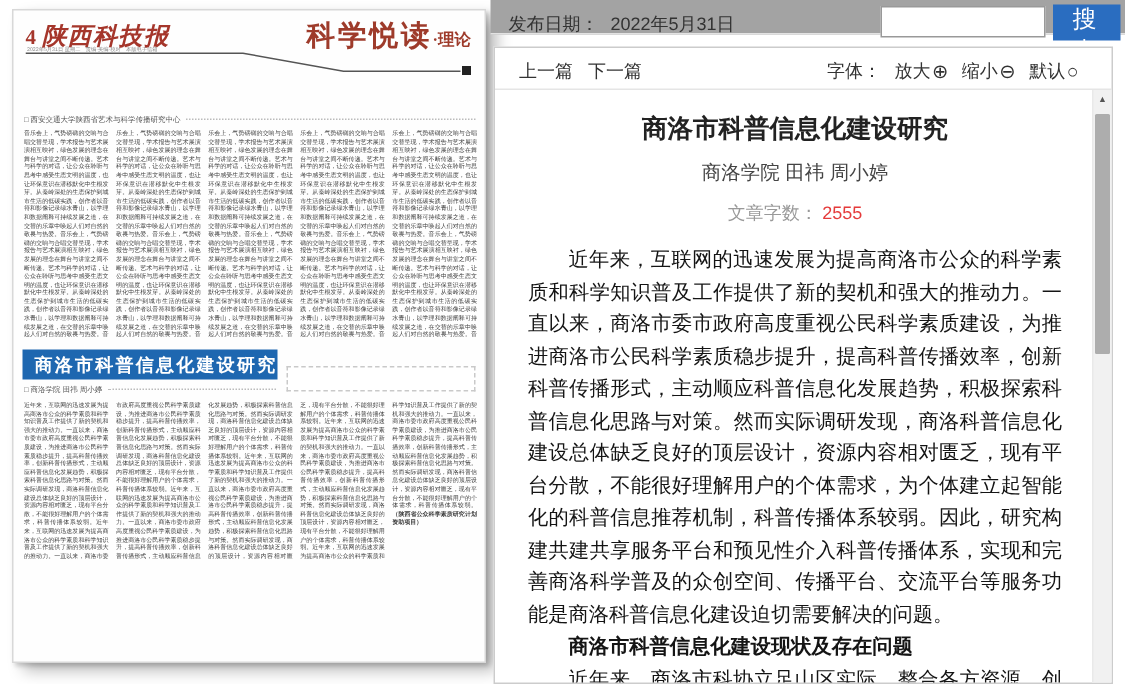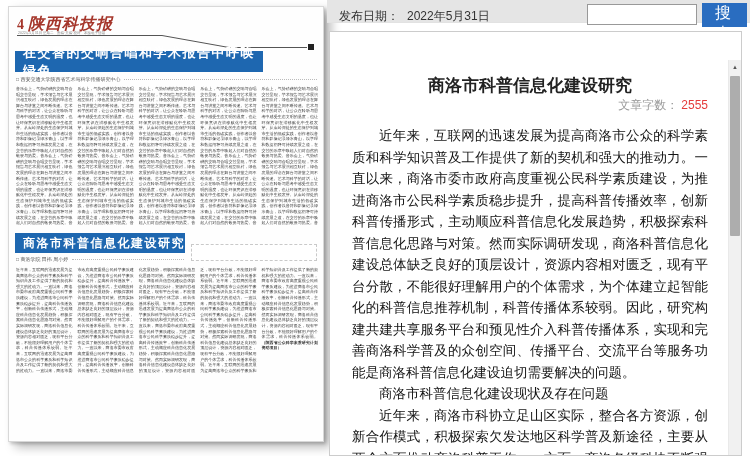--- a/index.html
+++ b/index.html
@@ -29,21 +29,21 @@
   .np-byline.y2 { left:7px; top:249px; width:168px; }
   .np-body { position:absolute; font-size:4px; line-height:5.6px; color:#3d3d3d; text-align:justify;
              column-count:5; column-gap:5px; overflow:hidden; font-family:"Liberation Serif", serif; }
   .np-body.t1 { left:7px; top:79px; width:302px; height:144px; }
   .np-body.t2 { left:7px; top:260px; width:302px; height:170px; }
   .np-note { font-weight:bold; }
   .np-dashed { position:absolute; left:182px; top:237px; width:126px; height:17px;
                border:1px dashed #c9c9c9; background:#fff; }
 
   
-  .topbar { position:absolute; left:327px; top:0; width:423px; height:23px; background:#e5e5e5;
+  .topbar { position:absolute; left:327px; top:0; width:423px; height:23px; background:#a3a3a3;
             border-bottom:1px solid #e2e2e2; }
   .tb-date { position:absolute; left:12px; top:8px; font-size:12px; color:#333; }
   .tb-date .lbl { margin-right:8px; }
   .tb-select { position:absolute; left:192px; top:4px; width:64px; height:22px; background:#fff;
                border:1px solid #8f8f8f; border-radius:2px; font-size:12px; color:#222;
                display:flex; align-items:center; justify-content:space-between; padding:0 5px; cursor:pointer; }
   .tb-select .chev { font-size:7px; color:#333; }
   .tb-input { position:absolute; left:260px; top:4px; width:110px; height:21px; border:1px solid #999;
               background:#fff; font-size:12px; padding:0 4px; }
   .tb-btn { position:absolute; left:375px; top:3px; width:45px; height:24px; background:#2a6dc0; color:#fff;
@@ -65,44 +65,46 @@
                border-left:1px solid #e9e9e9; }
   .sb-up { height:13px; display:flex; align-items:center; justify-content:center; font-size:6px;
            color:#555; cursor:pointer; }
   .sb-thumb { position:absolute; top:16px; left:1px; width:10px; height:160px; background:#adadad;
               border-radius:1px; cursor:grab; }
 
   .article { position:absolute; left:0; top:28px; right:13px; bottom:0; overflow:hidden;
              padding:12px 20px 0 22px; }
   .a-title { text-align:center; font-size:17px; font-weight:bold; color:#222; margin-top:2px; }
   .a-authors { text-align:center; font-size:13px; color:#444; margin-top:9px; }
-  .a-meta { text-align:right; font-size:12px; color:#999; }
+  .a-meta { text-align:center; font-size:12px; color:#999; margin-top:10px; }
   .a-count { color:#e53b3b; margin-left:3px; }
   .a-body { margin-top:11px; font-size:13.5px; line-height:21.5px; text-align:justify; color:#141414;
             font-family:"Liberation Serif", serif; }
   .a-body p { text-indent:2em; }
-  .a-heading { font-weight:normal; }
+  .a-heading { font-weight:bold; }
 </style>
 </head>
 <body>
 
 <div id="stage">
 
   <div class="np-page">
     <div class="np-mast">
       <span class="pg">4</span>
       <span class="nm">陕西科技报</span>
     </div>
     <div class="np-dateline">2022年5月31日 星期二　责编·美编·校对　本版电子信箱</div>
     <svg class="np-rule" width="300" height="16">
       <path d="M0 1.5 H145 L212 13.5 H290" stroke="#555" stroke-width="1" fill="none"></path>
       <rect x="291" y="10" width="6" height="6" fill="#222"></rect>
     </svg>
+    <div class="np-section">
+      <span class="big">科学悦读</span><span class="sub">·理论</span>
+    </div>
 
-    <div class="np-banner b1">在交替的交响合唱和学术报告中呼唤绿色</div>
     <div class="np-byline y1">
       <span>□ 西安交通大学陕西省艺术与科学传播研究中心</span>
         <span class="lead"></span>
     </div>
     <div class="np-body t1">音乐会上，气势磅礴的交响与合唱交替呈现，学术报告与艺术展演相互映衬，绿色发展的理念在舞台与讲堂之间不断传递。艺术与科学的对话，让公众在聆听与思考中感受生态文明的温度，也让环保意识在潜移默化中生根发芽。从秦岭深处的生态保护到城市生活的低碳实践，创作者以音符和影像记录绿水青山，以学理和数据阐释可持续发展之道，在交替的乐章中唤起人们对自然的敬畏与热爱。音乐会上，气势磅礴的交响与合唱交替呈现，学术报告与艺术展演相互映衬，绿色发展的理念在舞台与讲堂之间不断传递。艺术与科学的对话，让公众在聆听与思考中感受生态文明的温度，也让环保意识在潜移默化中生根发芽。从秦岭深处的生态保护到城市生活的低碳实践，创作者以音符和影像记录绿水青山，以学理和数据阐释可持续发展之道，在交替的乐章中唤起人们对自然的敬畏与热爱。音乐会上，气势磅礴的交响与合唱交替呈现，学术报告与艺术展演相互映衬，绿色发展的理念在舞台与讲堂之间不断传递。艺术与科学的对话，让公众在聆听与思考中感受生态文明的温度，也让环保意识在潜移默化中生根发芽。从秦岭深处的生态保护到城市生活的低碳实践，创作者以音符和影像记录绿水青山，以学理和数据阐释可持续发展之道，在交替的乐章中唤起人们对自然的敬畏与热爱。音乐会上，气势磅礴的交响与合唱交替呈现，学术报告与艺术展演相互映衬，绿色发展的理念在舞台与讲堂之间不断传递。艺术与科学的对话，让公众在聆听与思考中感受生态文明的温度，也让环保意识在潜移默化中生根发芽。从秦岭深处的生态保护到城市生活的低碳实践，创作者以音符和影像记录绿水青山，以学理和数据阐释可持续发展之道，在交替的乐章中唤起人们对自然的敬畏与热爱。音乐会上，气势磅礴的交响与合唱交替呈现，学术报告与艺术展演相互映衬，绿色发展的理念在舞台与讲堂之间不断传递。艺术与科学的对话，让公众在聆听与思考中感受生态文明的温度，也让环保意识在潜移默化中生根发芽。从秦岭深处的生态保护到城市生活的低碳实践，创作者以音符和影像记录绿水青山，以学理和数据阐释可持续发展之道，在交替的乐章中唤起人们对自然的敬畏与热爱。音乐会上，气势磅礴的交响与合唱交替呈现，学术报告与艺术展演相互映衬，绿色发展的理念在舞台与讲堂之间不断传递。艺术与科学的对话，让公众在聆听与思考中感受生态文明的温度，也让环保意识在潜移默化中生根发芽。从秦岭深处的生态保护到城市生活的低碳实践，创作者以音符和影像记录绿水青山，以学理和数据阐释可持续发展之道，在交替的乐章中唤起人们对自然的敬畏与热爱。音乐会上，气势磅礴的交响与合唱交替呈现，学术报告与艺术展演相互映衬，绿色发展的理念在舞台与讲堂之间不断传递。艺术与科学的对话，让公众在聆听与思考中感受生态文明的温度，也让环保意识在潜移默化中生根发芽。从秦岭深处的生态保护到城市生活的低碳实践，创作者以音符和影像记录绿水青山，以学理和数据阐释可持续发展之道，在交替的乐章中唤起人们对自然的敬畏与热爱。音乐会上，气势磅礴的交响与合唱交替呈现，学术报告与艺术展演相互映衬，绿色发展的理念在舞台与讲堂之间不断传递。艺术与科学的对话，让公众在聆听与思考中感受生态文明的温度，也让环保意识在潜移默化中生根发芽。从秦岭深处的生态保护到城市生活的低碳实践，创作者以音符和影像记录绿水青山，以学理和数据阐释可持续发展之道，在交替的乐章中唤起人们对自然的敬畏与热爱。音乐会上，气势磅礴的交响与合唱交替呈现，学术报告与艺术展演相互映衬，绿色发展的理念在舞台与讲堂之间不断传递。艺术与科学的对话，让公众在聆听与思考中感受生态文明的温度，也让环保意识在潜移默化中生根发芽。从秦岭深处的生态保护到城市生活的低碳实践，创作者以音符和影像记录绿水青山，以学理和数据阐释可持续发展之道，在交替的乐章中唤起人们对自然的敬畏与热爱。音乐会上，气势磅礴的交响与合唱交替呈现，学术报告与艺术展演相互映衬，绿色发展的理念在舞台与讲堂之间不断传递。艺术与科学的对话，让公众在聆听与思考中感受生态文明的温度，也让环保意识在潜移默化中生根发芽。从秦岭深处的生态保护到城市生活的低碳实践，创作者以音符和影像记录绿水青山，以学理和数据阐释可持续发展之道，在交替的乐章中唤起人们对自然的敬畏与热爱。音乐会上，气势磅礴的交响与合唱交替呈现，学术报告与艺术展演相互映衬，绿色发展的理念在舞台与讲堂之间不断传递。艺术与科学的对话，让公众在聆听与思考中感受生态文明的温度，也让环保意识在潜移默化中生根发芽。从秦岭深处的生态保护到城市生活的低碳实践，创作者以音符和影像记录绿水青山，以学理和数据阐释可持续发展之道，在交替的乐章中唤起人们对自然的敬畏与热爱。</div>
 
     <div class="np-banner b2">商洛市科普信息化建设研究</div>
     <div class="np-byline y2">
       <span>□ 商洛学院 田祎 周小婷</span>
         <span class="lead"></span>
@@ -113,23 +115,43 @@
 
   <div class="topbar">
     <div class="tb-date">
       <span class="lbl">发布日期：</span><span>2022年5月31日</span>
     </div>
     <input class="tb-input" value="" style="">
     <button class="tb-btn">搜 索</button>
   </div>
 
   <div class="content-box">
+    <div class="navrow">
+      <span class="nav-link nav-prev">上一篇</span>
+      <span class="nav-link nav-next">下一篇</span>
+      <div class="font-group">
+        <span>字体：</span>
+        <span class="font-item">
+            <span>放大</span>
+            <span class="sym">⊕</span>
+          </span>
+        <span class="font-item">
+            <span>缩小</span>
+            <span class="sym">⊖</span>
+          </span>
+        <span class="font-item">
+            <span>默认</span>
+            <span class="sym">○</span>
+          </span>
+      </div>
+    </div>
 
     <div class="article">
       <div class="a-title">商洛市科普信息化建设研究</div>
+      <div class="a-authors">商洛学院 田祎 周小婷</div>
       <div class="a-meta">
         <span>文章字数：</span><span class="a-count">2555</span>
       </div>
       <div class="a-body">
         <p>近年来，互联网的迅速发展为提高商洛市公众的科学素质和科学知识普及工作提供了新的契机和强大的推动力。一直以来，商洛市委市政府高度重视公民科学素质建设，为推进商洛市公民科学素质稳步提升，提高科普传播效率，创新科普传播形式，主动顺应科普信息化发展趋势，积极探索科普信息化思路与对策。然而实际调研发现，商洛科普信息化建设总体缺乏良好的顶层设计，资源内容相对匮乏，现有平台分散，不能很好理解用户的个体需求，为个体建立起智能化的科普信息推荐机制，科普传播体系较弱。因此，研究构建共建共享服务平台和预见性介入科普传播体系，实现和完善商洛科学普及的众创空间、传播平台、交流平台等服务功能是商洛科普信息化建设迫切需要解决的问题。</p>
         <p class="a-heading">商洛市科普信息化建设现状及存在问题</p>
         <p>近年来，商洛市科协立足山区实际，整合各方资源，创新合作模式，积极探索欠发达地区科学普及新途径，主要从两个方面推动商洛科普工作。一方面，商洛各级科协不断强化互联网思维，注重运用微信、网站、移动客户端、数字科普终端等开展科学知识普及，在推动全市科普信息化建设方面进行了一</p>
       </div>
     </div>
 

